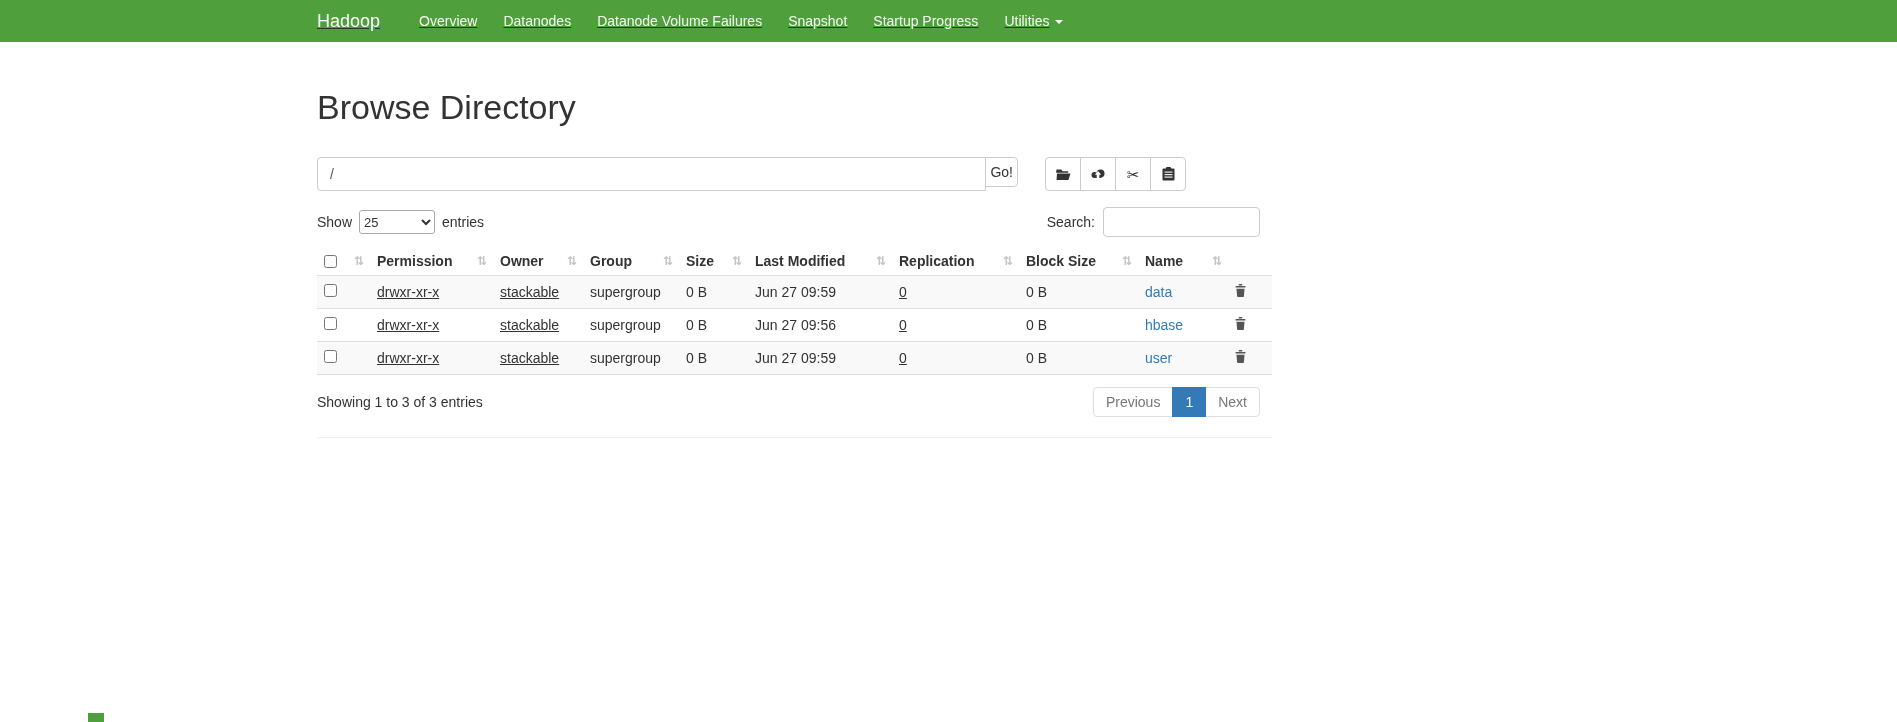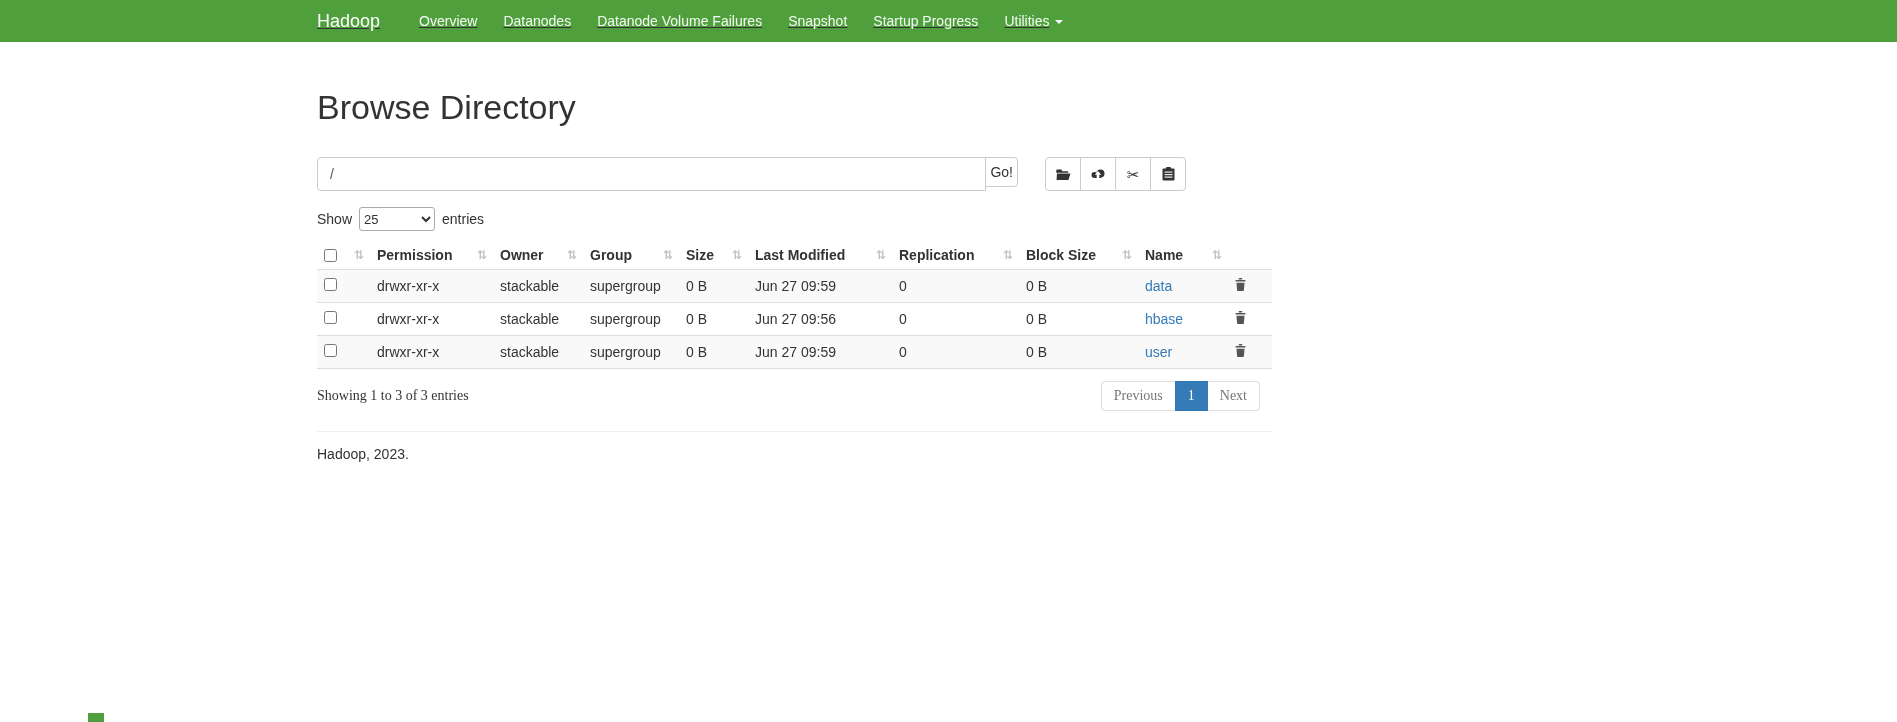--- a/index.html
+++ b/index.html
@@ -73,27 +73,27 @@
   .dir-table th {
     text-align:left; font-weight:700; font-size:14px;
     padding:6px 8px 6px 5px; border-bottom:1px solid #ddd; cursor:pointer;
   }
   .th-inner { display:flex; align-items:center; justify-content:space-between; }
   .sort-icon { color:#c3c3c3; font-size:12px; margin-left:4px; font-family:"DejaVu Sans", sans-serif; }
   .dir-table td { padding:8px 8px 8px 5px; border-top:1px solid #ddd; font-size:14px; }
   .dir-table tbody tr:nth-child(odd) { background:#f9f9f9; }
   .dir-table tbody tr:last-child td { border-bottom:1px solid #ddd; }
   .th-check, .td-check { padding-left:7px !important; }
-  .editable { cursor:pointer; }
+  .editable { text-decoration:underline; cursor:pointer; }
   .name-link { color:#337ab7; text-decoration:none; cursor:pointer; }
   .trash-btn { background:none; border:none; padding:0; cursor:pointer; line-height:0; }
   input[type="checkbox"] { margin:0; width:13px; height:13px; cursor:pointer; }
 
   
-  .info-row { display:flex; justify-content:space-between; align-items:center; margin-top:12px;font-family:Liberation Serif, serif; }
+  .info-row { display:flex; justify-content:space-between; align-items:center; margin-top:12px; }
   .pagination { display:flex; margin-right:12px; }
   .page-btn {
     padding:6px 12px; border:1px solid #ddd; margin-left:-1px; background:#fff;
     color:#777; text-decoration:none; font-size:14px; cursor:pointer; display:block;
   }
   .page-prev { border-radius:4px 0 0 4px; margin-left:0; }
   .page-next { border-radius:0 4px 4px 0; }
   .page-active { background:#337ab7; border-color:#337ab7; color:#fff; position:relative; z-index:2; }
 
   hr.footer-rule { border:none; border-top:1px solid #eee; margin:20px 0 0; }
@@ -157,20 +157,24 @@
   </div>
 
   <div class="controls-row">
     <div class="length-control">
       <span>Show</span>
       <select class="length-select">
         <option>25</option>
       </select>
       <span>entries</span>
     </div>
+    <div class="search-control">
+      <label>Search:</label>
+      <input class="search-input" type="text" value="" style="">
+    </div>
   </div>
 
   <table class="dir-table">
     <colgroup>
       <col style="width:55px">
         <col style="width:123px">
         <col style="width:90px">
         <col style="width:96px">
       <col style="width:69px">
         <col style="width:144px">
@@ -299,16 +303,15 @@
   <div class="info-row">
     <div>Showing 1 to 3 of 3 entries</div>
     <div class="pagination">
       <a class="page-btn page-prev">Previous</a>
       <a class="page-btn page-active">1</a>
       <a class="page-btn page-next">Next</a>
     </div>
   </div>
 
   <hr class="footer-rule">
-  <p class="footer-text">Hadoop, 2023.</p>
 </div>
 
 <div class="bottom-artifact"></div>
 
 </body></html>

